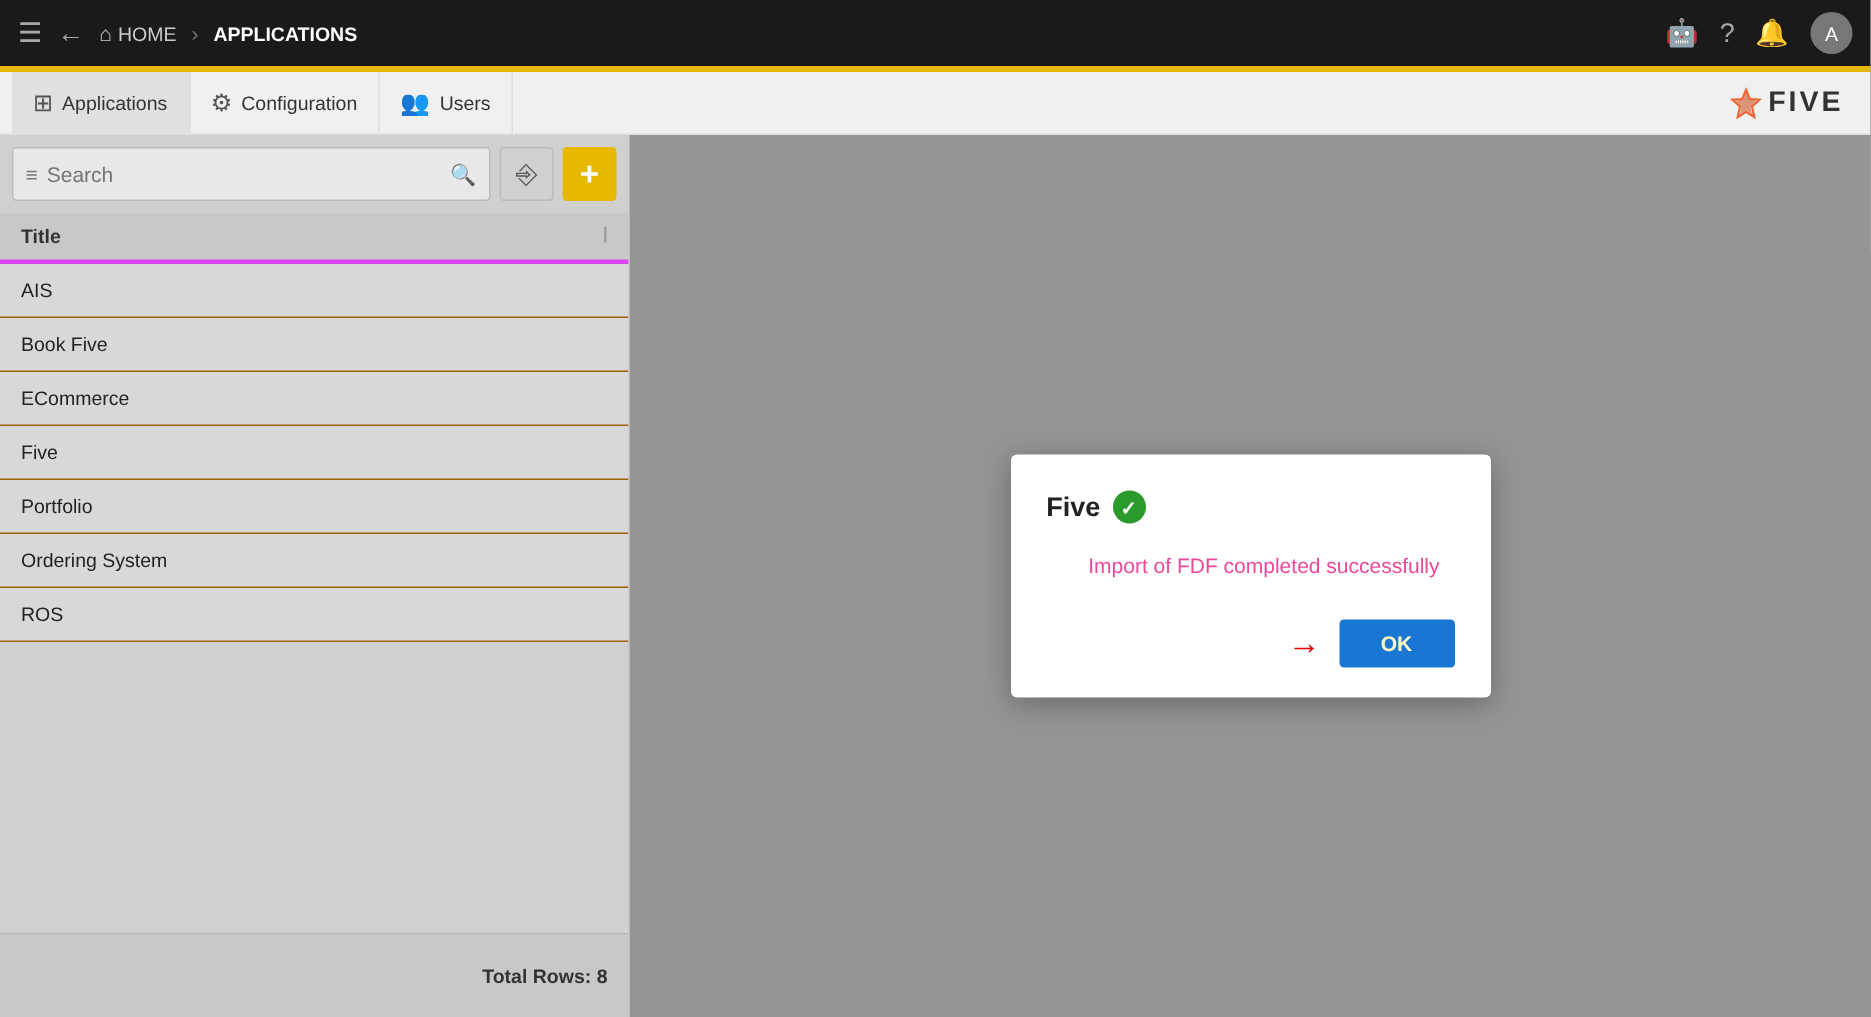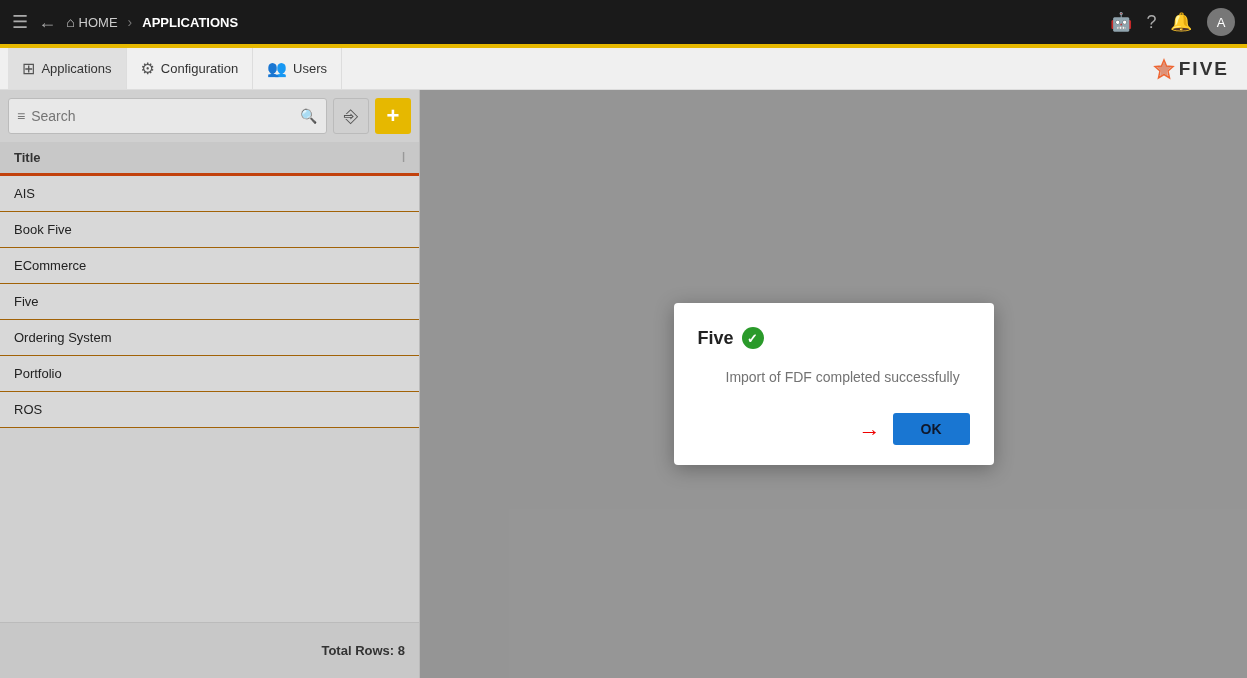--- a/index.html
+++ b/index.html
@@ -112,21 +112,21 @@
       border-radius: 3px; display: flex; align-items: center; justify-content: center;
       cursor: pointer; color: #fff; font-size: 22px; font-weight: bold;
     }
 
     
     .list-table { flex: 1; overflow-y: auto; }
     .list-header {
       display: flex; align-items: flex-start;
       padding: 8px 14px;
       background: #c8c8c8;
-      border-bottom: 3px solid #c2410c;
+      border-bottom: 3px solid #d946ef;
       font-size: 13px; font-weight: bold; color: #333;
       justify-content: space-between;
     }
     .list-row {
       display: flex; align-items: center;
       padding: 10px 14px;
       border-bottom: 1px solid #a16207;
       background: #d8d8d8;
       font-size: 13px; color: #222;
       cursor: pointer;
@@ -168,34 +168,34 @@
       font-size: 18px; font-weight: bold; color: #222;
       margin-bottom: 20px;
     }
     .dialog-check-icon {
       width: 22px; height: 22px; border-radius: 50%;
       background: #2a9a2a; color: #fff;
       display: flex; align-items: center; justify-content: center;
       font-size: 13px;
     }
     .dialog-message {
-      font-size: 14px; color: #737373;
+      font-size: 14px; color: #ec4899;
       margin-bottom: 28px;
       padding-left: 28px;
     }
     .dialog-footer {
       display: flex; justify-content: flex-end; align-items: center; gap: 12px;
     }
     .arrow-hint {
       color: #e00;
       font-size: 22px;
       transform: rotate(0deg);
     }
     .ok-btn {
-      background: #1976d2; color: #0f172a;
+      background: #1976d2; color: #fef9c3;
       border: none; border-radius: 3px;
       padding: 8px 28px; font-size: 14px; font-weight: bold;
       cursor: pointer;
     }
   </style>
 </head>
 <body>
 
 <div class="top-bar">
   <div class="top-bar-left">
@@ -271,24 +271,24 @@
       <div class="list-row">
         <span>Book Five</span>
       </div>
       <div class="list-row">
         <span>ECommerce</span>
       </div>
       <div class="list-row">
         <span>Five</span>
       </div>
       <div class="list-row">
+        <span>Portfolio</span>
+      </div>
+      <div class="list-row">
         <span>Ordering System</span>
-      </div>
-      <div class="list-row">
-        <span>Portfolio</span>
       </div>
       <div class="list-row">
         <span>ROS</span>
       </div>
     </div>
 
     <div class="sidebar-footer">
       <span>Total Rows: 8</span>
     </div>
   </div>

